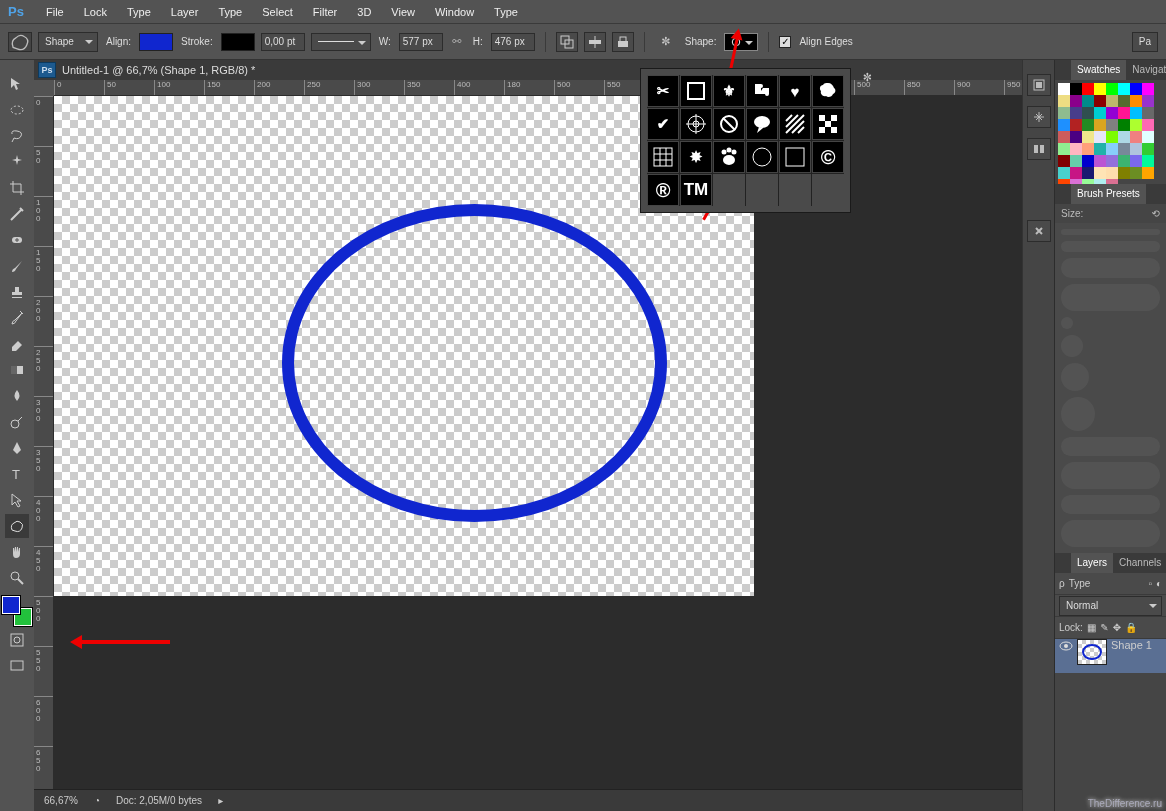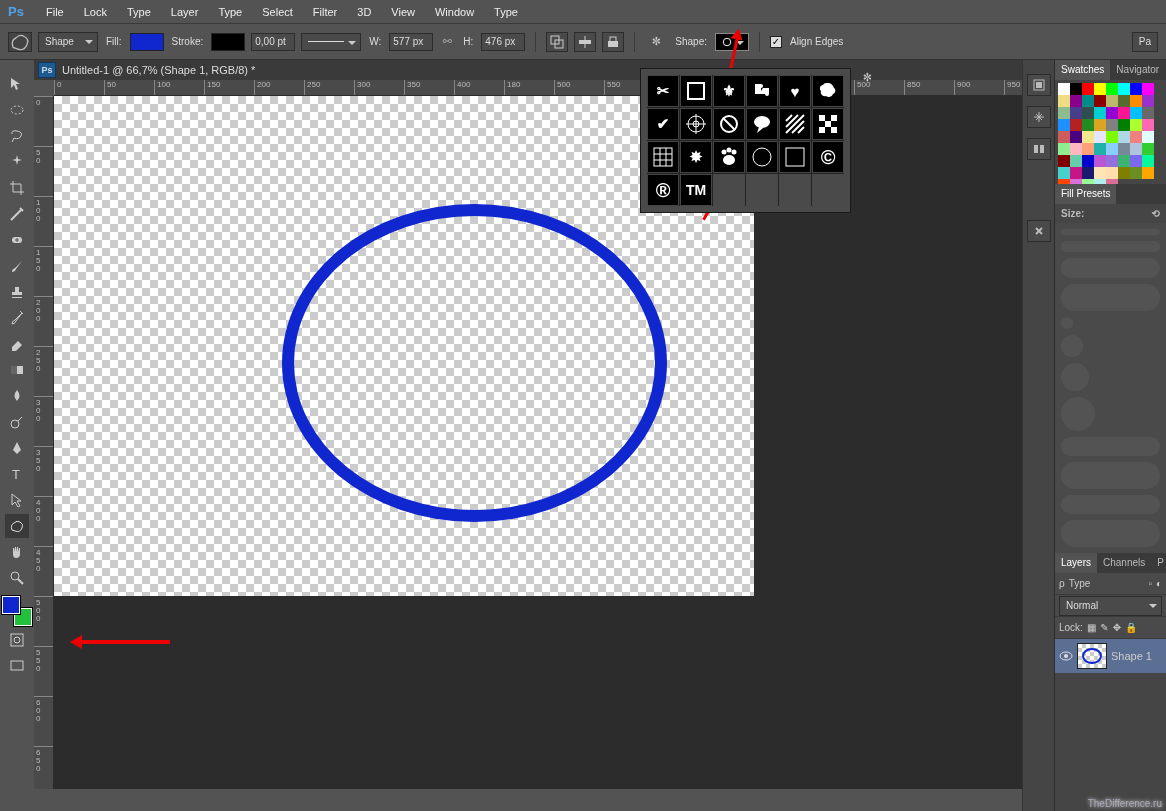--- a/index.html
+++ b/index.html
@@ -55,30 +55,30 @@
 }
 .ellipse { position:absolute; left:228px; top:108px; width:385px; height:318px; border:12px solid #1026cf; border-radius:50%; }
 .red-arrow-h { position:absolute; left:26px; top:544px; width:90px; height:4px; background:#e00; }
 .red-arrow-h:before { content:""; position:absolute; left:-10px; top:-5px; border-top:7px solid transparent; border-bottom:7px solid transparent; border-right:12px solid #e00; }
 .status { position:absolute; left:0; right:0; bottom:0; height:22px; background:#3a3a3a; border-top:1px solid #222; display:flex; align-items:center; gap:16px; padding:0 10px; color:#ccc; font-size:10px; }
 .right-dock1 { width:32px; background:#454545; border-left:1px solid #333; display:flex; flex-direction:column; align-items:center; gap:10px; padding-top:14px; }
 .dock-btn { width:24px; height:22px; background:#4a4a4a; border:1px solid #2c2c2c; display:flex; align-items:center; justify-content:center; color:#bbb; }
 .panels { width:112px; background:#454545; display:flex; flex-direction:column; border-left:1px solid #2c2c2c; }
 .panel-tabs { height:20px; display:flex; background:#3a3a3a; }
 .panel-tab { padding:0 6px; line-height:20px; color:#bbb; font-size:10px; }
-.panel-tab.active { background:#535353; color:#fff; }
+.panel-tab.active { background:#535353; color:#fff;margin-left:16px; }
 .swatch-grid { display:flex; flex-wrap:wrap; padding:3px; gap:0; height:104px; align-content:flex-start; }
 .swatch-grid div { width:12px; height:12px; }
-.brush-panel .panel-body { padding:4px 6px; color:#bbb; font-size:10px; display:flex; justify-content:space-between;font-weight:bold; }
+.brush-panel .panel-body { padding:4px 6px; color:#bbb; font-size:10px; display:flex; justify-content:space-between; }
 .stroke-list { display:flex; flex-direction:column; gap:6px; padding:6px; height:330px; background:#4a4a4a; overflow:hidden;}
 .stroke-list .row { height:32px; background:#5a5a5a; border-radius:16px; opacity:.6; }
 .stroke-list .ball { width:28px; height:28px; border-radius:50%; background:#5a5a5a; opacity:.6; }
 .layers-panel { flex:1; display:flex; flex-direction:column; }
 .layers-panel .row { display:flex; align-items:center; height:22px; padding:0 4px; gap:4px; background:#4a4a4a; border-bottom:1px solid #3a3a3a; font-size:10px; }
-.layer-item { display:flex; align-items:center; height:34px; gap:4px; padding:0 4px; background:#5a6f93; }
+.layer-item { display:flex; align-items:flex-start; height:34px; gap:4px; padding:0 4px; background:#5a6f93; }
 .eye { width:14px; height:14px; }
 .layer-thumb { width:30px; height:26px; background:#fff;
   background-image:
     linear-gradient(45deg,#ccc 25%,transparent 25%),
     linear-gradient(-45deg,#ccc 25%,transparent 25%),
     linear-gradient(45deg,transparent 75%,#ccc 75%),
     linear-gradient(-45deg,transparent 75%,#ccc 75%);
   background-size:8px 8px;
   background-position:0 0,0 4px,4px -4px,-4px 0;
   border:1px solid #222; position:relative;
@@ -120,21 +120,21 @@
   <div class="menu-item">Type</div>
 </div>
 
 <div class="optbar">
   <div class="tool-swatch">
     <svg viewBox="0 0 16 16">
         <path d="M3 12 Q1 7 5 5 Q8 2 11 4 Q15 6 13 10 Q11 15 6 13 Q3 12 3 12 Z" fill="none" stroke="#bbb"></path>
       </svg>
   </div>
   <div class="dd" style="width:60px">Shape</div>
-  <span class="lbl">Fill:</span>
+  <span class="lbl">Align:</span>
   <div class="fill-sw"></div>
   <span class="lbl">Stroke:</span>
   <div class="stroke-sw"></div>
   <div class="inpt">0,00 pt</div>
   <div class="stroke-line dd"></div>
   <span class="lbl">W:</span>
   <div class="inpt">577 px</div>
   <span class="link-icon">⚯</span>
   <span class="lbl">H:</span>
   <div class="inpt">476 px</div>
@@ -392,20 +392,26 @@
           <span>6</span>
           <span>5</span>
           <span>0</span>
         </div>
       </div>
     <div class="canvas-area">
       <div class="canvas">
         <div class="ellipse"></div>
       </div>
       <div class="red-arrow-h"></div>
+    </div>
+    <div class="status">
+      <span>66,67%</span>
+      <span>◔</span>
+      <span>Doc: 2,05M/0 bytes</span>
+      <span>▸</span>
     </div>
   </div>
 
   <div class="right-dock1">
     <div class="dock-btn">
         <svg width="14" height="14">
           <rect x="2" y="2" width="10" height="10" fill="none" stroke="#bbb"></rect>
           <rect x="4" y="4" width="6" height="6" fill="#bbb"></rect>
         </svg>
       </div>
@@ -501,21 +507,21 @@
           <div style="background: rgb(255, 165, 0);"></div>
           <div style="background: rgb(255, 69, 0);"></div>
           <div style="background: rgb(218, 112, 214);"></div>
           <div style="background: rgb(152, 251, 152);"></div>
           <div style="background: rgb(175, 238, 238);"></div>
           <div style="background: rgb(219, 112, 147);"></div>
         </div>
     </div>
     <div class="brush-panel">
       <div class="panel-tabs">
-          <div class="panel-tab active">Fill Presets</div>
+          <div class="panel-tab active">Brush Presets</div>
         </div>
       <div class="panel-body">
         <span>Size:</span>
         <span>⟲</span>
       </div>
       <div class="stroke-list">
         <div class="row t1"></div>
           <div class="row t2"></div>
           <div class="row t3"></div>
           <div class="row t4"></div>
@@ -659,21 +665,21 @@
           <circle cx="11" cy="11" r="9" fill="none" stroke="#fff" stroke-width="1"></circle>
         </svg>
       </div>
     <div class="shape-cell">
         <svg viewBox="0 0 22 22">
           <rect x="2" y="2" width="18" height="18" fill="none" stroke="#fff" stroke-width="1"></rect>
         </svg>
       </div>
     <div class="shape-cell" style="font-size:20px">©</div>
     <div class="shape-cell" style="font-size:20px">®</div>
-    <div class="shape-cell" style="font-size:14px">TM</div>
+    <div class="shape-cell" style="font-size:17px">TM</div>
     <div class="shape-cell" style="background:#4a4a4a;border-color:#4a4a4a"></div>
     <div class="shape-cell" style="background:#4a4a4a;border-color:#4a4a4a"></div>
     <div class="shape-cell" style="background:#4a4a4a;border-color:#4a4a4a"></div>
     <div class="shape-cell" style="background:#4a4a4a;border-color:#4a4a4a"></div>
   </div>
 </div>
 
 <div class="red-arrow-pop red-arrow-top"></div>
 <div class="red-arrow-pop red-arrow-mid"></div>
 <div class="watermark">TheDifference.ru</div>

